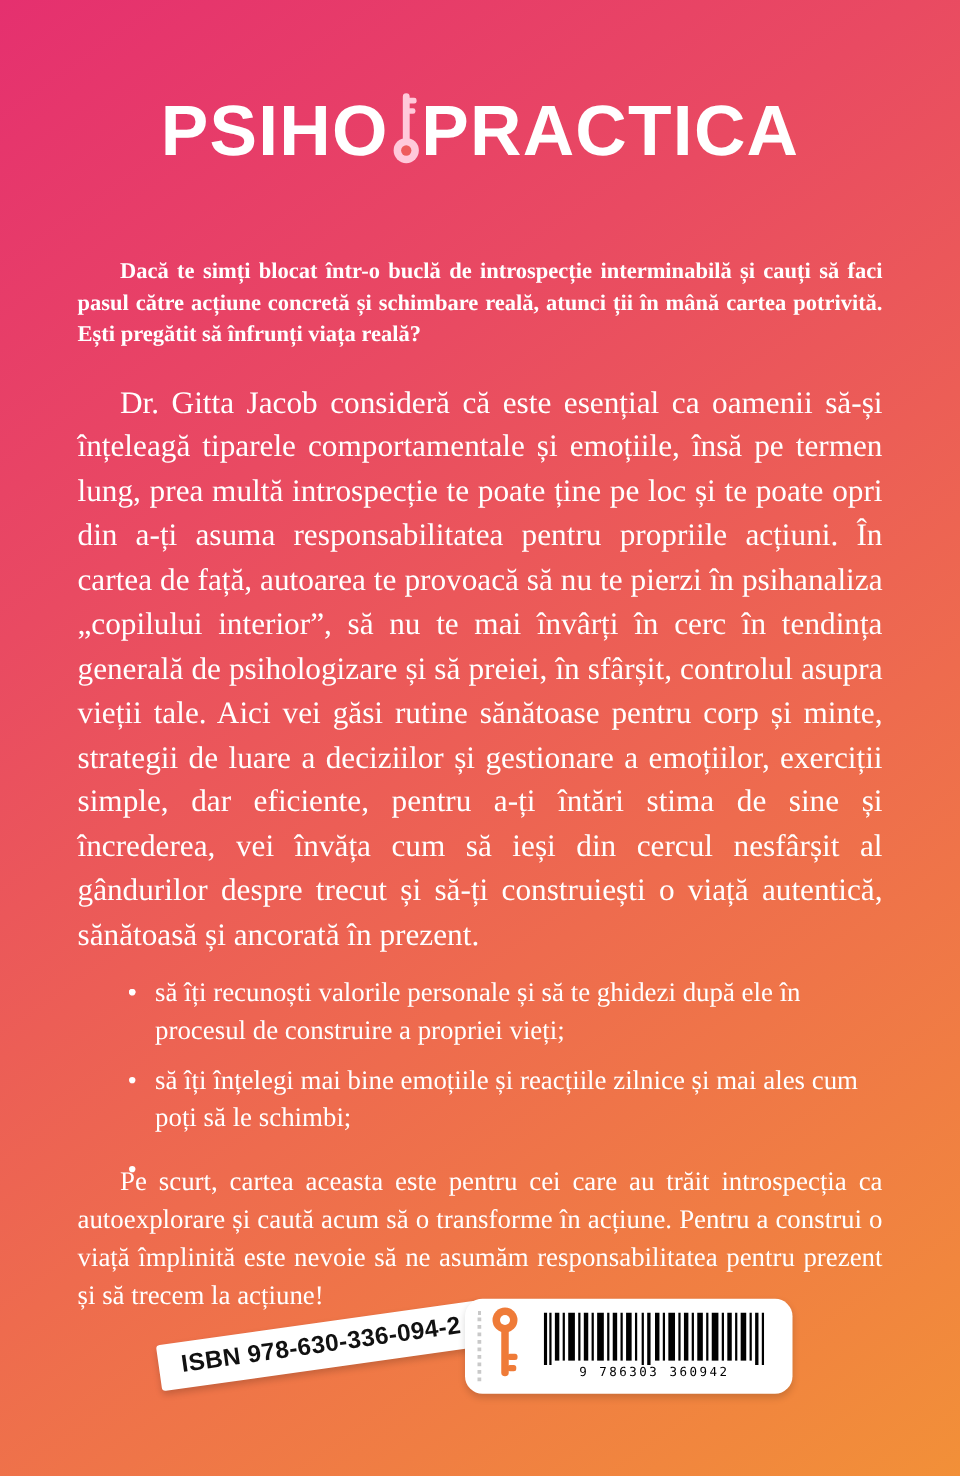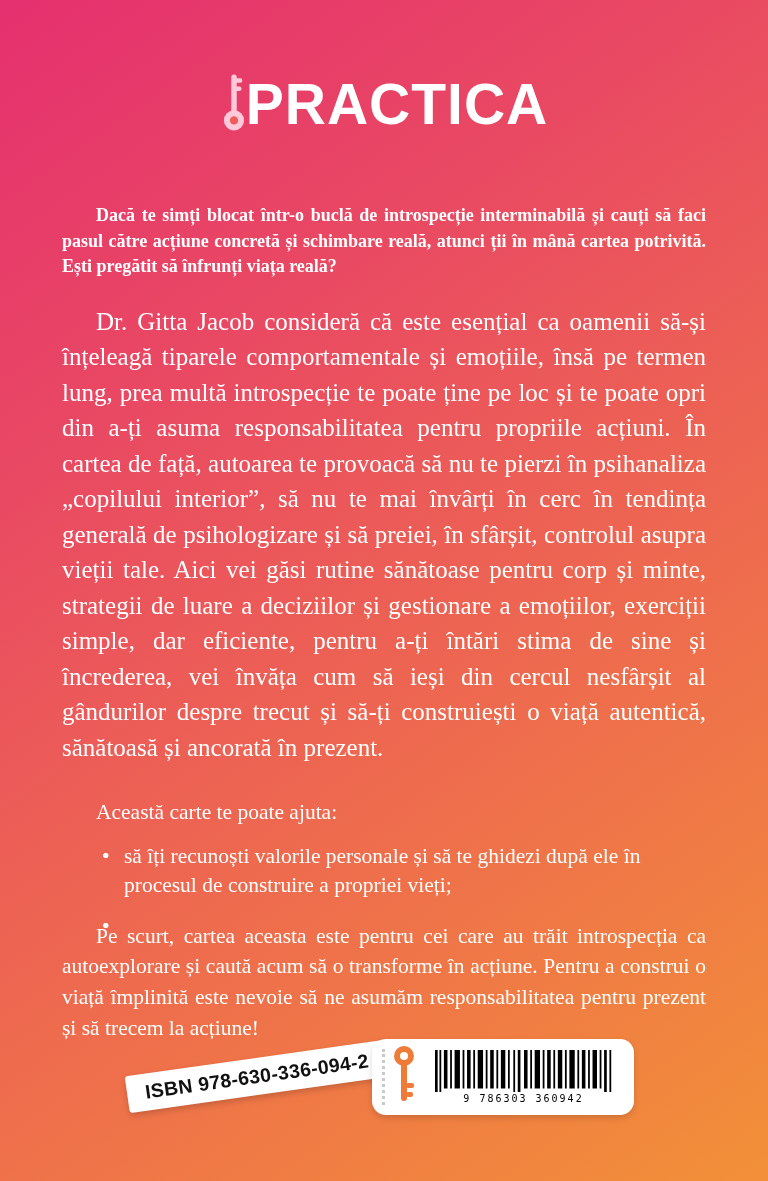--- a/index.html
+++ b/index.html
@@ -107,48 +107,49 @@
     line-height:1;
   }
 </style>
 </head>
 <body>
 
 <div class="page">
   <div class="content">
 
     <div class="title">
+      <span>PSIHO</span>
       <span class="title-key">
         <svg width="22" height="62" viewBox="0 0 24 66">
           <rect x="9" y="2" width="6" height="42" rx="3" fill="#ffc9da"></rect>
           <rect x="13" y="6" width="8" height="5" rx="2" fill="#ffc9da"></rect>
           <rect x="13" y="15" width="7" height="5" rx="2" fill="#ffc9da"></rect>
           <circle cx="12" cy="52" r="11" fill="#ffc9da"></circle>
           <circle cx="12" cy="52" r="4.5" fill="#ee5c5c"></circle>
         </svg>
       </span>
       <span>PRACTICA</span>
     </div>
 
     <p class="intro">Dacă te simți blocat într-o buclă de introspecție interminabilă și cauți să faci pasul către acțiune concretă și schimbare reală, atunci ții în mână cartea potrivită. Ești pregătit să înfrunți viața reală?</p>
 
     <p class="body-par">Dr. Gitta Jacob consideră că este esențial ca oamenii să-și înțeleagă tiparele comportamentale și emoțiile, însă pe termen lung, prea multă introspecție te poate ține pe loc și te poate opri din a-ți asuma responsabilitatea pentru propriile acțiuni. În cartea de față, autoarea te provoacă să nu te pierzi în psihanaliza „copilului interior”, să nu te mai învârți în cerc în tendința generală de psihologizare și să preiei, în sfârșit, controlul asupra vieții tale. Aici vei găsi rutine sănătoase pentru corp și minte, strategii de luare a deciziilor și gestionare a emoțiilor, exerciții simple, dar eficiente, pentru a-ți întări stima de sine și încrederea, vei învăța cum să ieși din cercul nesfârșit al gândurilor despre trecut și să-ți construiești o viață autentică, sănătoasă și ancorată în prezent.</p>
 
-    <p class="list-heading">Această carte te poate ajuta:</p>
 
     <ul class="benefits">
       <li>
         <span class="dot">•</span>
       </li>
       <li>
         <span class="dot">•</span>
         <span>să îți recunoști valorile personale și să te ghidezi după ele în procesul de construire a propriei vieți;</span>
       </li>
       <li>
         <span class="dot">•</span>
+        <span>să îți înțelegi mai bine emoțiile și reacțiile zilnice și mai ales cum poți să le schimbi;</span>
       </li>
       <li>
         <span class="dot">•</span>
       </li>
     </ul>
 
     <p class="closing">Pe scurt, cartea aceasta este pentru cei care au trăit introspecția ca autoexplorare și caută acum să o transforme în acțiune. Pentru a construi o viață împlinită este nevoie să ne asumăm responsabilitatea pentru prezent și să trecem la acțiune!</p>
 
   </div>
 

